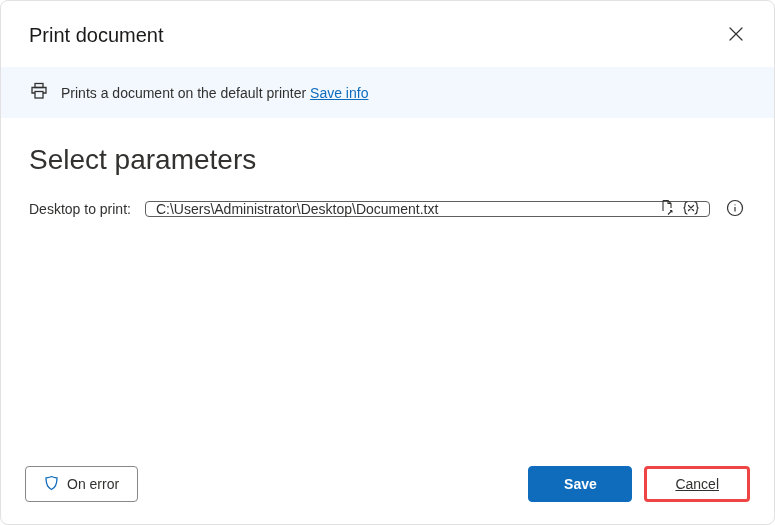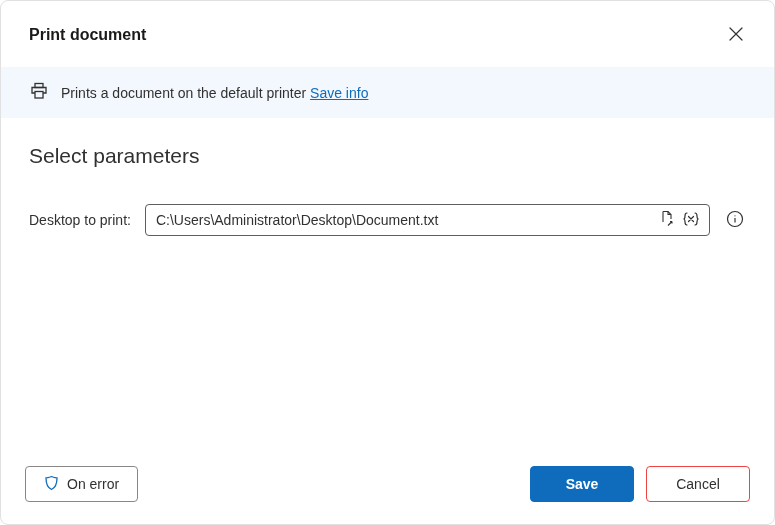--- a/index.html
+++ b/index.html
@@ -21,22 +21,22 @@
       flex-direction: column;
       background: #fff;
     }
     .header {
       display: flex;
       align-items: center;
       justify-content: space-between;
       padding: 20px 24px 18px 28px;
     }
     .title {
-      font-size: 16px;
-      font-weight: 700;
+      font-size: 20px;
+      font-weight: 400;
       color: #1b1a19;
     }
     .close-btn {
       background: none;
       border: none;
       width: 28px;
       height: 28px;
       display: flex;
       align-items: center;
       justify-content: center;
@@ -55,42 +55,42 @@
     .info-bar .link {
       color: #0f6cbd;
       text-decoration: underline;
       cursor: pointer;
     }
     .content {
       flex: 1;
       padding: 26px 28px;
     }
     .section-title {
-      font-size: 21px;
+      font-size: 28px;
       font-weight: 400;
       color: #323130;
-      margin-bottom: 36px;
+      margin-bottom: 22px;
     }
     .param-row {
       display: flex;
       align-items: center;
       gap: 14px;
     }
     .param-label {
       font-size: 14px;
       color: #323130;
       white-space: nowrap;
     }
     .param-input-wrap {
       flex: 1;
       display: flex;
       align-items: center;
       border: 1px solid #605e5c;
       border-radius: 4px;
-      height: 32px;
+      height: 16px;
       padding: 0 6px 0 10px;
       background: #fff;
     }
     .param-input {
       flex: 1;
       border: none;
       outline: none;
       font-size: 14px;
       font-family: inherit;
       color: #323130;
@@ -146,23 +146,24 @@
     }
     .btn-primary {
       background: #0f6cbd;
       border: 1px solid #0f6cbd;
       color: #fff;
       font-weight: 600;
       min-width: 104px;
     }
     .btn-cancel {
       background: #fff;
-      border: 1px solid #ef4444;
+      border: 3px solid #ef4444;
       color: #323130;
       min-width: 104px;
+      text-decoration: underline;
     }
     .on-error-btn {
       padding: 0 18px;
     }
   </style>
 </head>
 <body>
 
 <div class="dialog">
 

